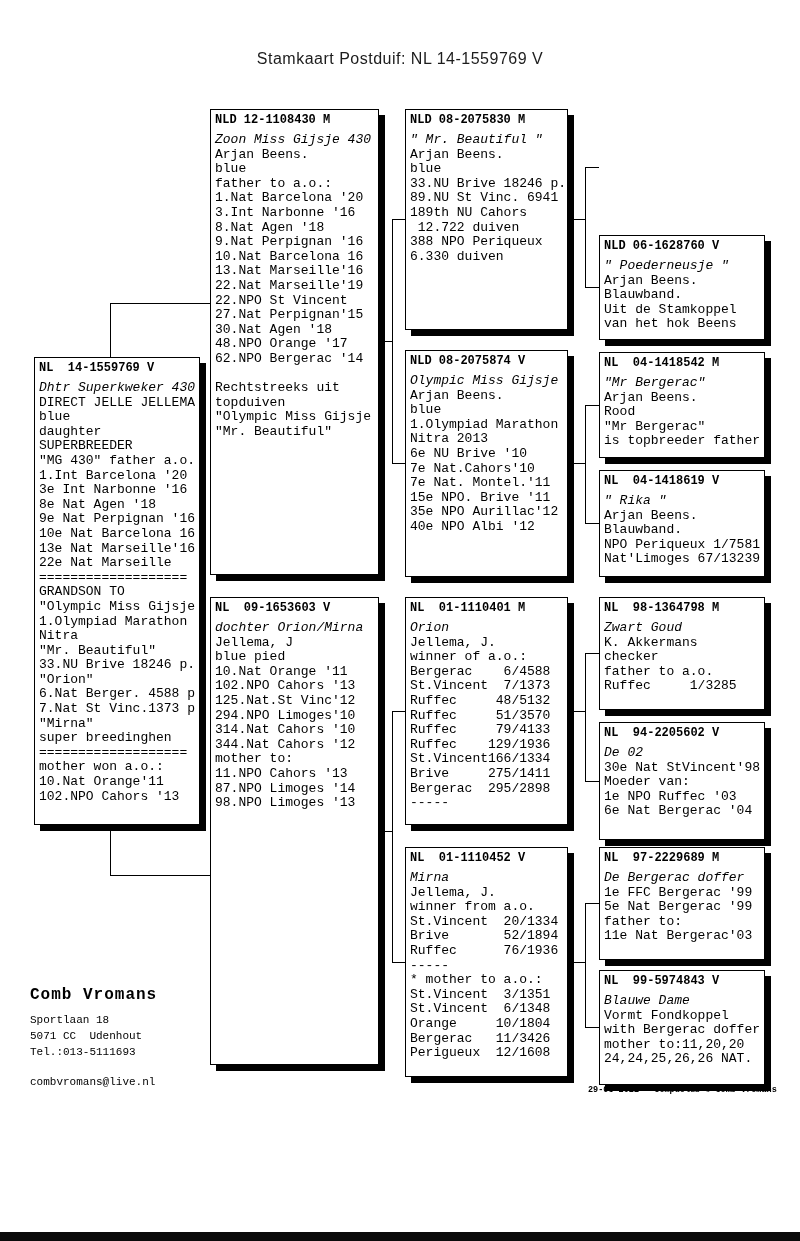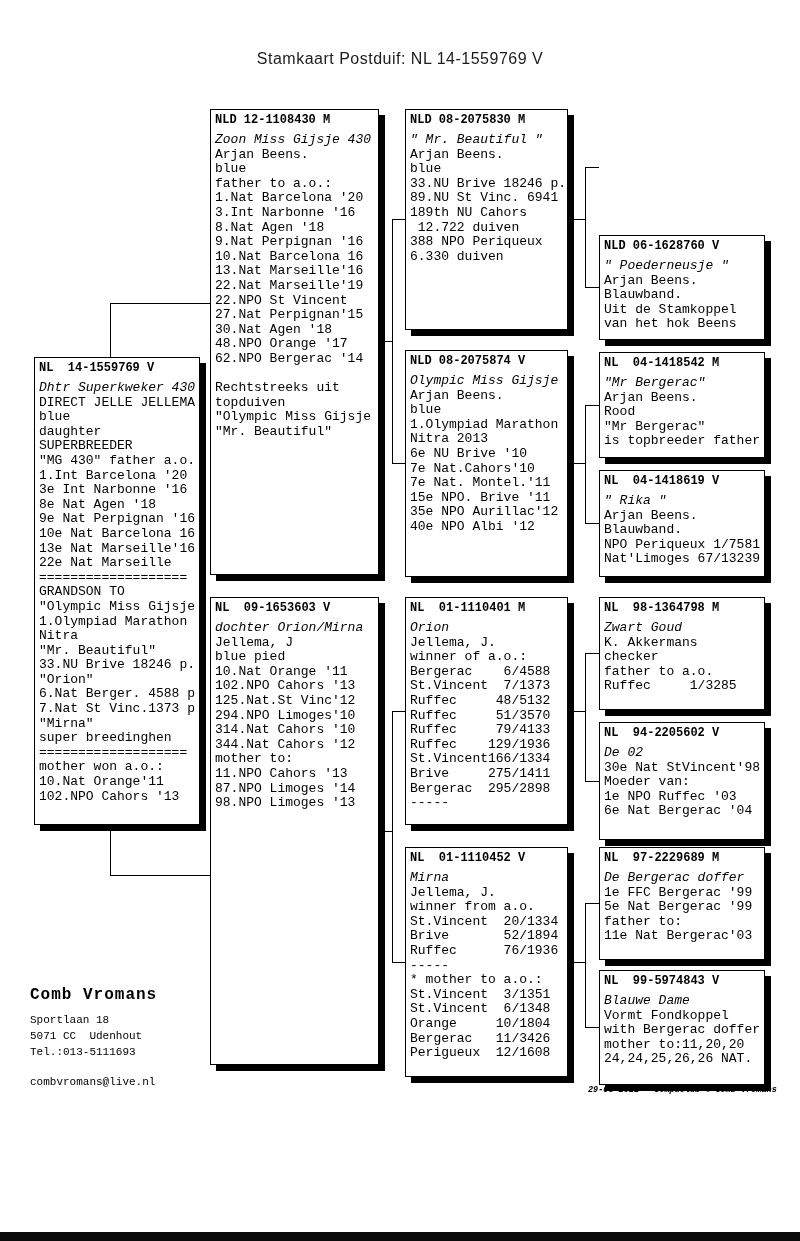--- a/index.html
+++ b/index.html
@@ -22,21 +22,21 @@
   .line { font-size:13px; line-height:14.6px; white-space:pre; }
   .name { font-style:italic; }
   .hline { position:absolute; height:1px; background:#000; }
   .vline { position:absolute; width:1px; background:#000; }
   .owner-block { position:absolute; left:30px; top:986px; }
   .owner-name { font-weight:bold; font-size:16px; margin-bottom:8px; letter-spacing:1px; }
   .owner-line { font-size:11px; line-height:16px; white-space:pre; }
   .owner-email { font-size:11px; margin-top:16px; }
   .print-stamp {
     position:absolute; left:588px; top:1085px; width:200px;
-    font-size:8.5px; font-style:italic; font-weight:bold; white-space:pre;
+    font-size:8.5px; font-weight:bold; white-space:pre;
   }
   .bottom-bar { position:absolute; left:0; top:1232px; width:800px; height:9px; background:#0a0a0a; }
 </style>
 </head>
 <body>
 
 <div id="page">
 
   <div class="page-title">Stamkaart Postduif: NL  14-1559769 V</div>
 

